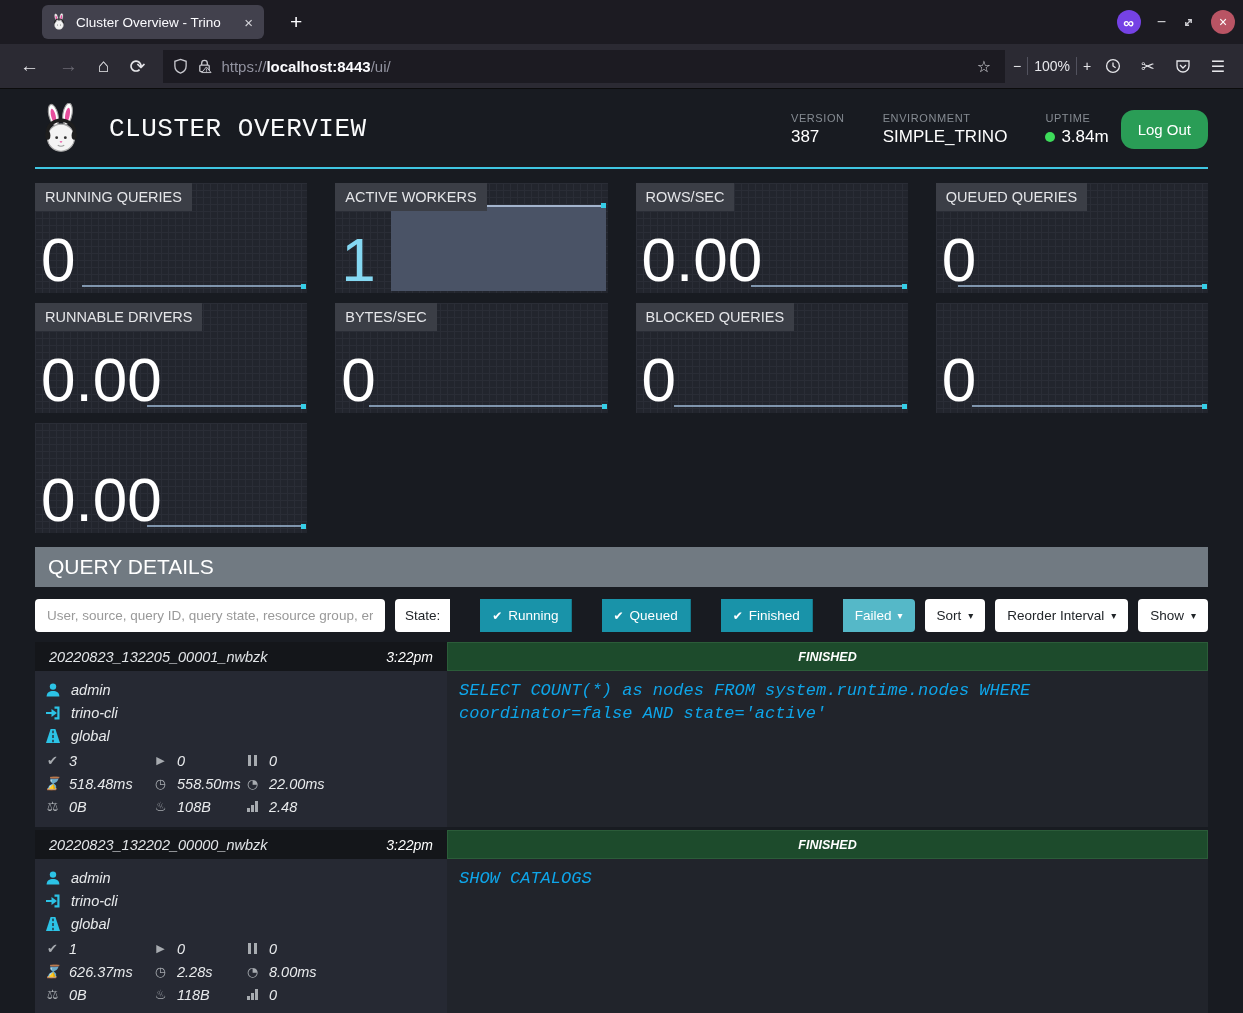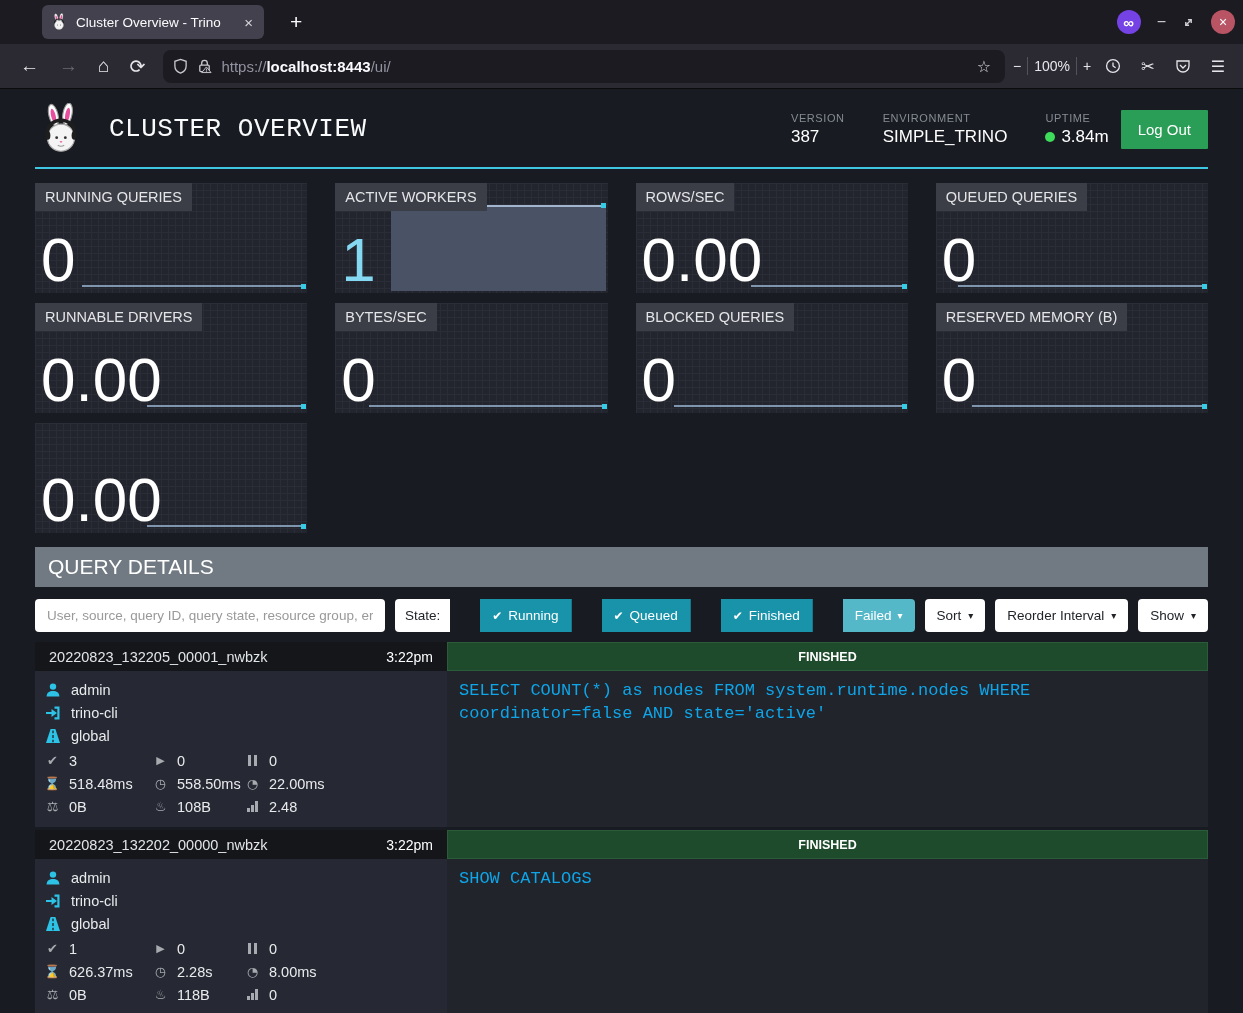--- a/index.html
+++ b/index.html
@@ -19,21 +19,21 @@
     display:flex; align-items:center; justify-content:center; font-size:15px; font-weight:bold; }
   .win-min { color:#d0d0d5; font-size:16px; }
   .win-restore svg { display:block; }
   .win-close { width:24px; height:24px; border-radius:50%; background:#b95464; color:#fff;
     display:flex; align-items:center; justify-content:center; font-size:14px; }
 
   .navbar { height:45px; background:#2b2a33; display:flex; align-items:center; padding:0 10px;
     border-bottom:1px solid #0c0c0d; }
   .nav-btn { color:#e6e6ea; font-size:19px; padding:4px 10px; }
   .nav-btn.disabled { color:#6b6a74; }
-  .urlbar { flex:1; height:33px; background:#1c1b22; border-radius:8px; margin:0 8px;
+  .urlbar { flex:1; height:33px; background:#1c1b22; border-radius:0; margin:0 8px;
     display:flex; align-items:center; padding:0 10px; }
   .urlbar .u-icon { margin-right:9px; display:flex; align-items:center; }
   .url-text { font-size:15px; color:#9293a0; flex:1; white-space:nowrap; }
   .url-text .host { color:#fbfbfe; font-weight:bold; }
   .url-star { color:#d5d5da; font-size:16px; padding:0 4px; }
   .zoom-ctl { display:flex; align-items:center; color:#e6e6ea; font-size:14px; gap:6px; margin-right:6px; }
   .zoom-ctl .sep { width:1px; height:18px; background:#52525e; }
   .toolbar-icons { display:flex; align-items:center; gap:4px; }
   .toolbar-icons > span { padding:4px 8px; color:#e6e6ea; font-size:16px; display:flex; align-items:center; }
 
@@ -42,21 +42,21 @@
 
   .app-header { display:flex; align-items:center; padding:14px 0 12px 0;
     border-bottom:2px solid #3fc6e2; }
   .logo { width:52px; height:52px; margin-right:22px; }
   .page-title { color:#fafbfc; font-size:26px; letter-spacing:.5px; flex:1;font-family:Liberation Mono, monospace; }
   .meta { display:flex; align-items:center; gap:38px; margin-right:12px; }
   .meta-item .m-label { color:#868c93; font-size:11px; letter-spacing:.6px; margin-bottom:3px; }
   .meta-item .m-value { color:#fff; font-size:17px; display:flex; align-items:center; gap:6px; }
   .dot-green { width:10px; height:10px; border-radius:50%; background:#3ddc5a; display:inline-block; }
   .logout-btn { background:#2a9d56; color:#fff; border:none; font-size:15px; padding:11px 17px;
-    border-radius:1px; font-family:inherit; }
+    border-radius:13px; font-family:inherit; }
 
   
   .stats-grid { display:grid; grid-template-columns:repeat(4,1fr); column-gap:28px; row-gap:10px;
     margin-top:14px; }
   .card { position:relative; height:110px; background-color:#22252d;
     background-image:linear-gradient(#2a2d36 1px,transparent 1px),
                      linear-gradient(90deg,#2a2d36 1px,transparent 1px);
     background-size:7px 7px; overflow:hidden; }
   .card-label { position:absolute; top:0; left:0; background:#3b3e46; color:#e4e5e8;
     font-size:14.5px; padding:6px 10px; z-index:3; }
@@ -82,21 +82,21 @@
   .st-btn { background:#1993a9; color:#fff; font-size:13.5px; display:flex; align-items:center;
     gap:6px; padding:0 12px; border-right:1px solid rgba(0,0,0,.18); }
   .st-btn .chk { font-size:12px; }
   .st-btn.light { background:#55b8c8; border-right:none; }
   .white-btn { background:#fff; color:#212529; font-size:13.5px; height:33px; border-radius:4px;
     display:flex; align-items:center; gap:7px; padding:0 12px; margin-left:10px; border:none;
     font-family:inherit; }
   .caret { font-size:10px; }
 
   
-  .q-row { margin-top:10px; }
+  .q-row { margin-top:10px;font-style:italic; }
   .q-row + .q-row { margin-top:3px; }
   .q-head { display:flex; height:29px; }
   .q-head-left { width:412px; background:#14161a; display:flex; align-items:center;
     justify-content:space-between; padding:0 14px; }
   .q-id { color:#e2e5e8; font-size:14.5px; }
   .q-time { color:#fff; font-size:14px; }
   .q-status { flex:1; background:#1d4b2c; border:1px solid #2b5c39; display:flex;
     align-items:center; justify-content:center; color:#fff; font-size:12.5px; font-weight:bold; }
   .q-body { display:flex; }
   .q-body-left { width:412px; background:#262933; padding:7px 10px 9px 10px; }
@@ -275,21 +275,20 @@
       <span class="spark-line" style="width:87%"></span>
       <span class="spark-dot"></span>
     </div>
     <div class="card">
       <span class="card-label">BLOCKED QUERIES</span>
       <span class="card-value">0</span>
       <span class="spark-line" style="width:85%"></span>
       <span class="spark-dot"></span>
     </div>
     <div class="card">
-      <span class="card-label">RESERVED MEMORY (B)</span>
       <span class="card-value">0</span>
       <span class="spark-line" style="width:86%"></span>
       <span class="spark-dot"></span>
     </div>
     <div class="card">
       <span class="card-value">0.00</span>
       <span class="spark-line" style="width:58%"></span>
       <span class="spark-dot"></span>
     </div>
   </div>

